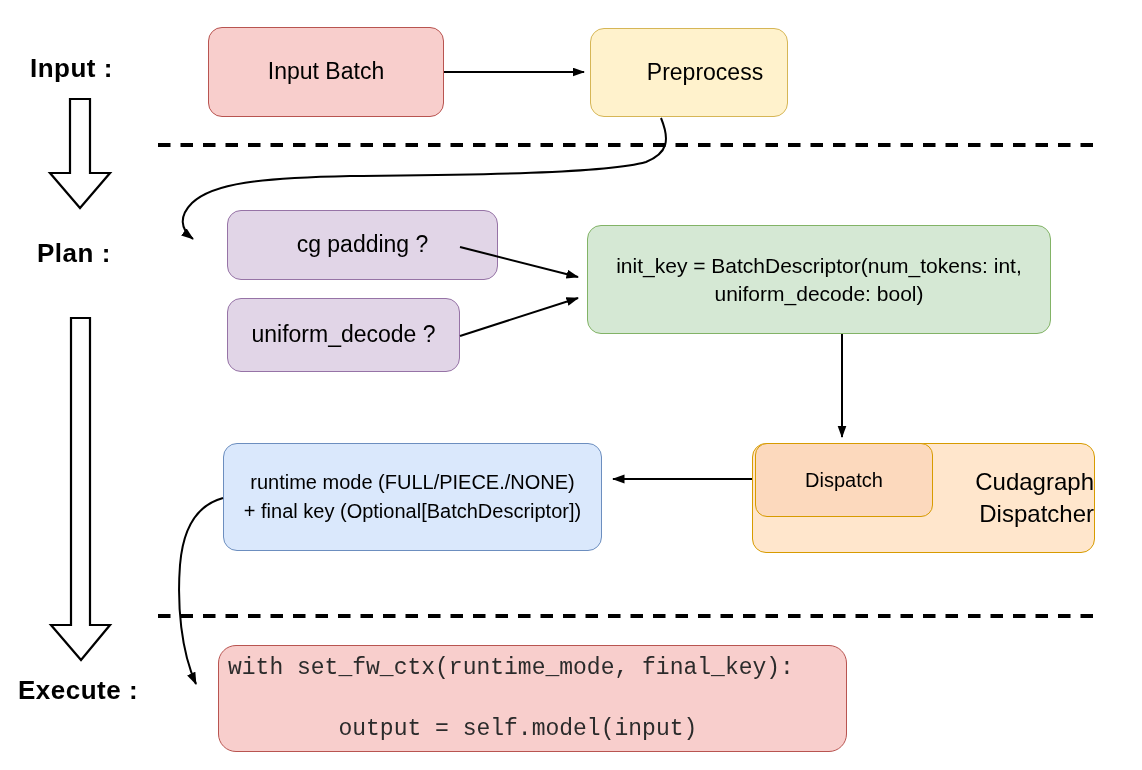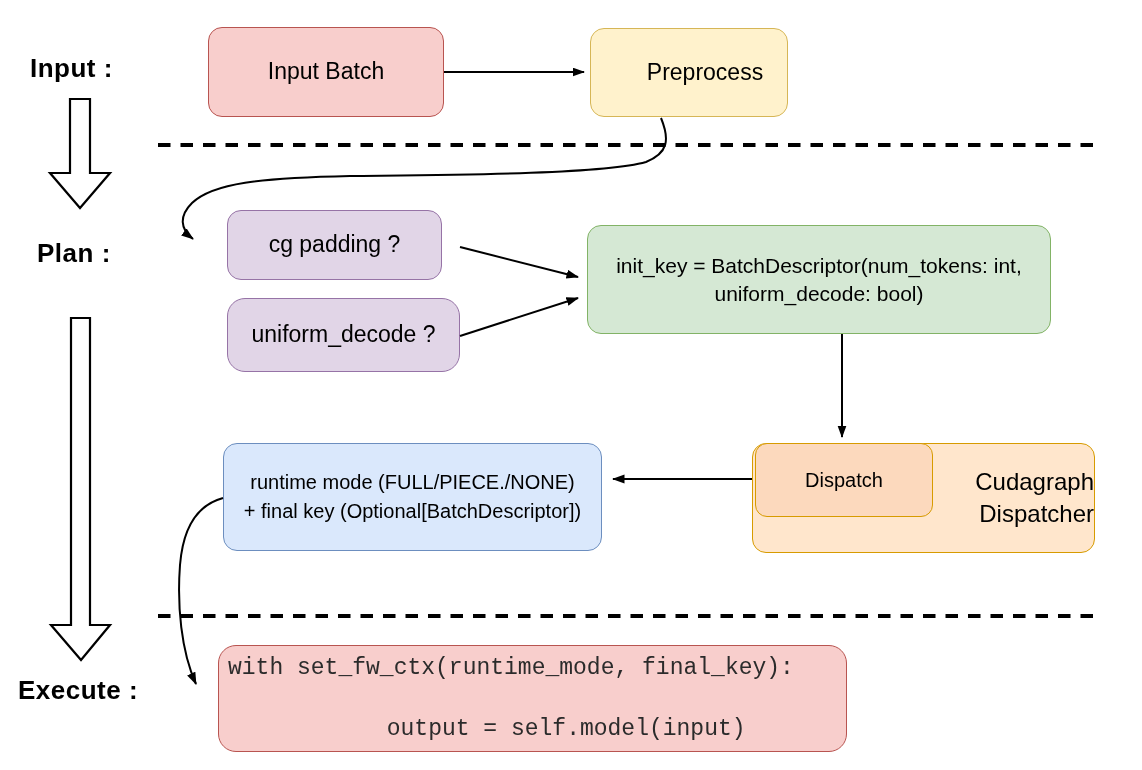--- a/index.html
+++ b/index.html
@@ -27,45 +27,45 @@
   .blue{background:var(--blue_fill);border-color:var(--blue_stroke);font-size:20px;line-height:1.45;}
   .orange-outer{background:var(--orange_fill);border-color:var(--orange_stroke);justify-content:flex-end;font-size:24px;line-height:1.35;}
   .orange-outer .lines{width:170px;text-align:right;}
   .orange-inner{background:var(--orange_inner_fill);border-color:var(--orange_stroke);font-size:20px;border-radius:12px;}
   .code-box{
     background:var(--red_fill);border-color:var(--red_stroke);
     font-family:"Liberation Mono","DejaVu Sans Mono",monospace;
     font-size:23px;line-height:1.32;justify-content:flex-start;
     text-align:left;padding-left:9px;color:#2b2b2b;border-radius:18px;
   }
-  .code-box .lines{white-space:pre;text-align:center;}
+  .code-box .lines{white-space:pre;}
   svg.wires{position:absolute;left:0;top:0;pointer-events:none;}
 </style>
 </head>
 <body style="--red_fill: #f8cecc; --red_stroke: #b85450; --yellow_fill: #fff2cc; --yellow_stroke: #d6b656; --purple_fill: #e1d5e7; --purple_stroke: #9673a6; --green_fill: #d5e8d4; --green_stroke: #82b366; --orange_fill: #ffe6cc; --orange_inner_fill: #fcd9bd; --orange_stroke: #d79b00; --blue_fill: #dae8fc; --blue_stroke: #6c8ebf; --wire: #000000;">
 
 <div class="stage">
 
   <div class="stage-label" style="left:30px;top:41px;margin-top:12px;">Input :</div>
   <div class="stage-label" style="left:37px;top:238px;">Plan :</div>
   <div class="stage-label" style="left:18px;top:675px;">Execute :</div>
 
   <div class="node red" style="left:208px;top:27px;width:236px;height:90px;">
     <span class="lines">Input Batch</span>
   </div>
 
   <div class="node yellow" style="left:590px;top:28px;width:198px;height:89px;padding-left:32px;">
     <span class="lines">Preprocess</span>
   </div>
 
-  <div class="node purple" style="left:227px;top:210px;width:215px;height:70px;">
+  <div class="node purple" style="left:227px;top:210px;width:271px;height:70px;">
     <span class="lines">cg padding ?</span>
   </div>
 
-  <div class="node purple" style="left:227px;top:298px;width:233px;height:74px;border-radius:18px;">
+  <div class="node purple" style="left:227px;top:298px;width:233px;height:74px;">
     <span class="lines">uniform_decode ?</span>
   </div>
 
   <div class="node green" style="left:587px;top:225px;width:464px;height:109px;">
     <span class="lines"><span>init_key = BatchDescriptor(num_tokens: int,</span><br>
     <span>uniform_decode: bool)</span></span>
   </div>
 
   <div class="node orange-outer" style="left:752px;top:443px;width:343px;height:110px;">
     <span class="lines"><span>Cudagraph</span><br>

